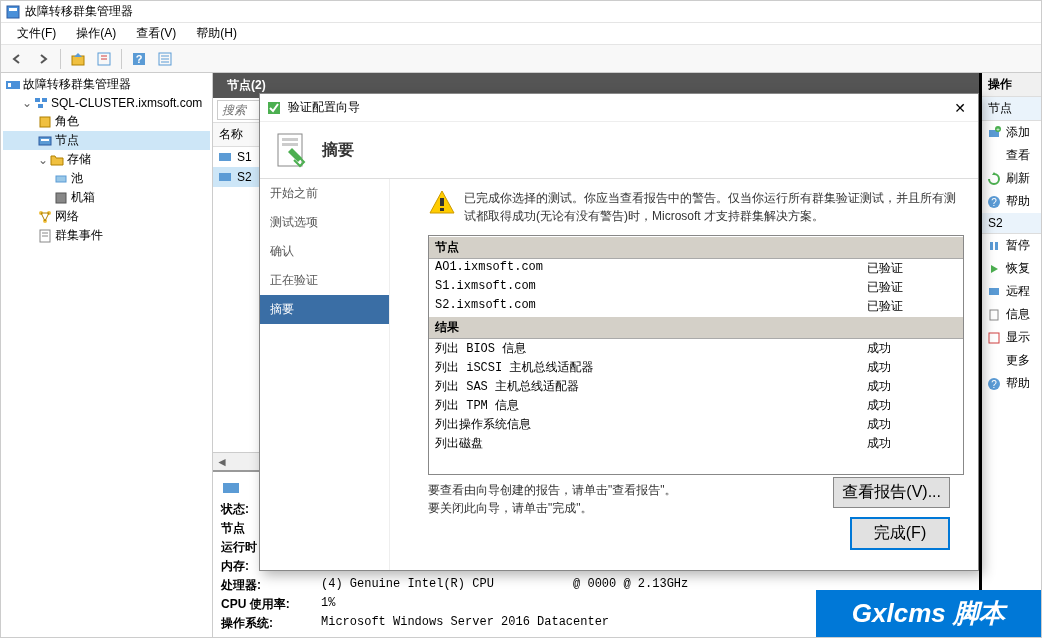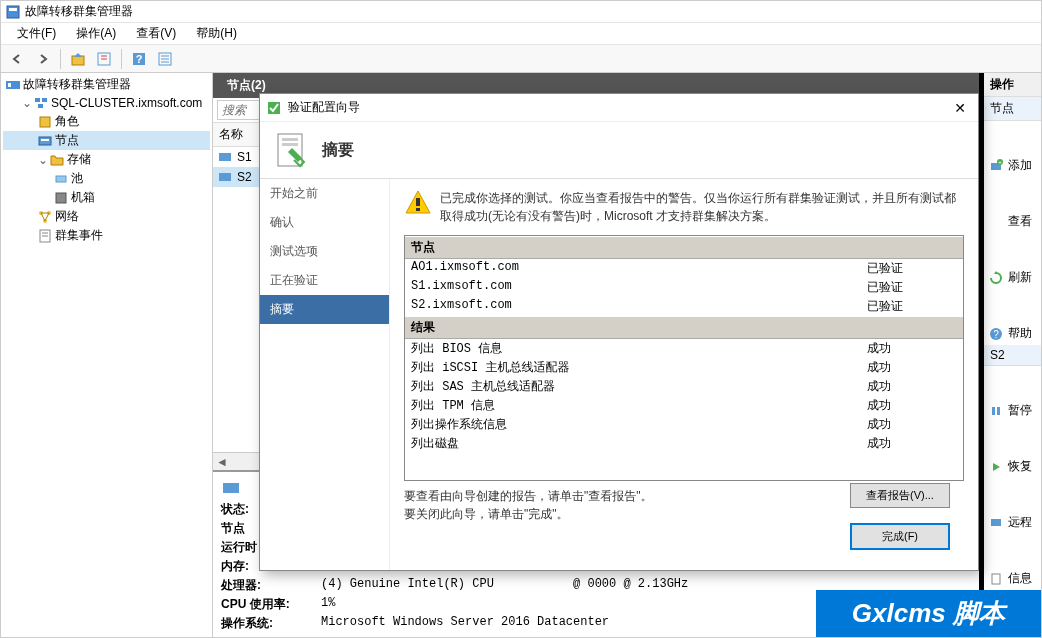--- a/index.html
+++ b/index.html
@@ -28,49 +28,49 @@
 .list-body { flex: 0 0 auto; }
 .list-row { display: flex; align-items: center; padding: 2px 4px; }
 .list-row.selected { background: #cde6f7; }
 .list-row .icon { width: 16px; margin-right: 4px; }
 .scrollbar-h { height: 18px; background: #f0f0f0; border-top: 1px solid #ccc; display: flex; align-items: center; }
 .scrollbar-h .arrow { width: 18px; height: 18px; display: flex; align-items: center; justify-content: center; color: #666; }
 .detail-panel { border-top: 2px solid #999; padding: 4px 8px; background: #fff; }
 .detail-row { display: flex; padding: 1px 0; }
 .detail-label { width: 100px; font-weight: bold; }
 .detail-value { font-family: "Courier New", monospace; font-size: 12px; white-space: pre; text-align: right; }
-.actions-panel { width: 62px; border-left: 5px solid #000000; background: #fff; overflow: hidden; }
+.actions-panel { width: 62px; border-left: 3px solid #000000; background: #fff; overflow: hidden; }
 .actions-header { background: #f0f0f0; padding: 3px 6px; font-weight: bold; border-bottom: 1px solid #ddd; }
 .actions-section { background: #eaf3fb; padding: 3px 6px; border-bottom: 1px solid #ddd; }
-.action-item { display: flex; align-items: center; padding: 3px 4px; gap: 4px; cursor: default; overflow: hidden; white-space: nowrap; margin-top: 33px; }
+.action-item { display: flex; align-items: center; padding: 3px 4px; gap: 4px; cursor: default; overflow: hidden; white-space: nowrap; }
 .action-icon { width: 16px; height: 16px; display: inline-flex; align-items: center; justify-content: center; flex-shrink: 0; }
 
 .dialog { position: absolute; left: 258px; top: 92px; width: 720px; height: 478px; background: #fff; border: 1px solid #888; box-shadow: 4px 4px 12px rgba(0,0,0,0.3); z-index: 100; display: flex; flex-direction: column; }
 .dialog-titlebar { height: 28px; background: #fff; display: flex; align-items: center; padding: 0 6px; border-bottom: 1px solid #eee; }
 .dialog-titlebar .title-icon { width: 16px; height: 16px; margin-right: 6px; }
 .dialog-close { margin-left: auto; width: 24px; height: 24px; display: flex; align-items: center; justify-content: center; font-size: 14px; cursor: default; }
 .dialog-header { display: flex; align-items: center; padding: 8px 12px; height: 56px; }
 .dialog-header-icon { width: 40px; height: 40px; margin-right: 10px; }
 .dialog-header-title { font-size: 16px; font-weight: bold; color: #333; }
-.dialog-body { flex: 1; display: flex; border-top: 1px solid #ddd; overflow: hidden; }
+.dialog-body { flex: 1; display: flex; border-top: 1px solid #ddd; overflow: hidden; gap: 24px; }
 .dialog-nav { width: 130px; background: #fff; border-right: 1px solid #eee; }
 .dialog-nav-item { padding: 6px 10px; cursor: default; color: #555; }
 .dialog-nav-item.active { background: #3a6ea5; color: #fff; }
 .dialog-content { flex: 1; padding: 10px 14px; display: flex; flex-direction: column; }
 .warning-row { display: flex; gap: 8px; margin-bottom: 10px; }
 .warning-icon { width: 28px; height: 28px; flex-shrink: 0; }
 .warning-text { font-size: 12px; line-height: 1.5; color: #333; }
 .result-box { flex: 1; border: 1px solid #888; overflow-y: auto; overflow-x: hidden; font-family: "SimSun", "Courier New", monospace; font-size: 12px; background: #fff; }
 .result-header { background: #d4d0c8; padding: 2px 6px; font-weight: bold; border-bottom: 1px solid #aaa; border-top: 1px solid #fff; }
 .result-row { display: flex; padding: 1px 6px; }
 .result-name { flex: 1; }
 .result-status { width: 90px; }
 .instructions { padding: 6px 0; font-size: 12px; line-height: 1.5; color: #333; }
 .dialog-buttons { display: flex; justify-content: flex-end; gap: 8px; padding: 0 14px 10px 14px; }
-.dialog-btn { min-width: 100px; padding: 4px 8px; border: 1px solid #888; background: #e1e1e1; cursor: default; font-size: 11px; }
+.dialog-btn { min-width: 100px; padding: 4px 8px; border: 1px solid #888; background: #e1e1e1; cursor: default; font-size: 16px; }
 .dialog-btn.primary { border: 2px solid #0078d7; }
 .view-report-btn { position: absolute; right: 14px; }
 .watermark { position: absolute; right: 0; bottom: 0; background: #0078d7; color: #fff; font-size: 26px; font-style: italic; font-weight: bold; padding: 6px 36px; z-index: 200; }
 
 svg { display: block; }
 </style>
 </head>
 <body>
 
 <div class="window">
@@ -415,22 +415,22 @@
             <rect x="10" y="13" width="16" height="3" fill="#ccc"></rect>
             <path d="M20 18 L30 28 L26 32 L16 22 Z" fill="#4caf50"></path>
             <path d="M22 30 L28 36 L32 32 L26 26" fill="none" stroke="#4caf50" stroke-width="2"></path>
           </svg>
       </span>
       <span class="dialog-header-title">摘要</span>
     </div>
     <div class="dialog-body">
       <div class="dialog-nav">
         <div class="dialog-nav-item">开始之前</div>
+        <div class="dialog-nav-item">测试选项</div>
         <div class="dialog-nav-item">确认</div>
-        <div class="dialog-nav-item">测试选项</div>
         <div class="dialog-nav-item">正在验证</div>
         <div class="dialog-nav-item active">摘要</div>
       </div>
       <div class="dialog-content">
         <div class="warning-row">
           <span class="warning-icon">
             <svg width="28" height="28">
                 <path d="M14 2 L26 24 L2 24 Z" fill="#ffcc00" stroke="#cc9900"></path>
                 <rect x="12" y="9" width="4" height="8" fill="#333"></rect>
                 <rect x="12" y="19" width="4" height="3" fill="#333"></rect>

